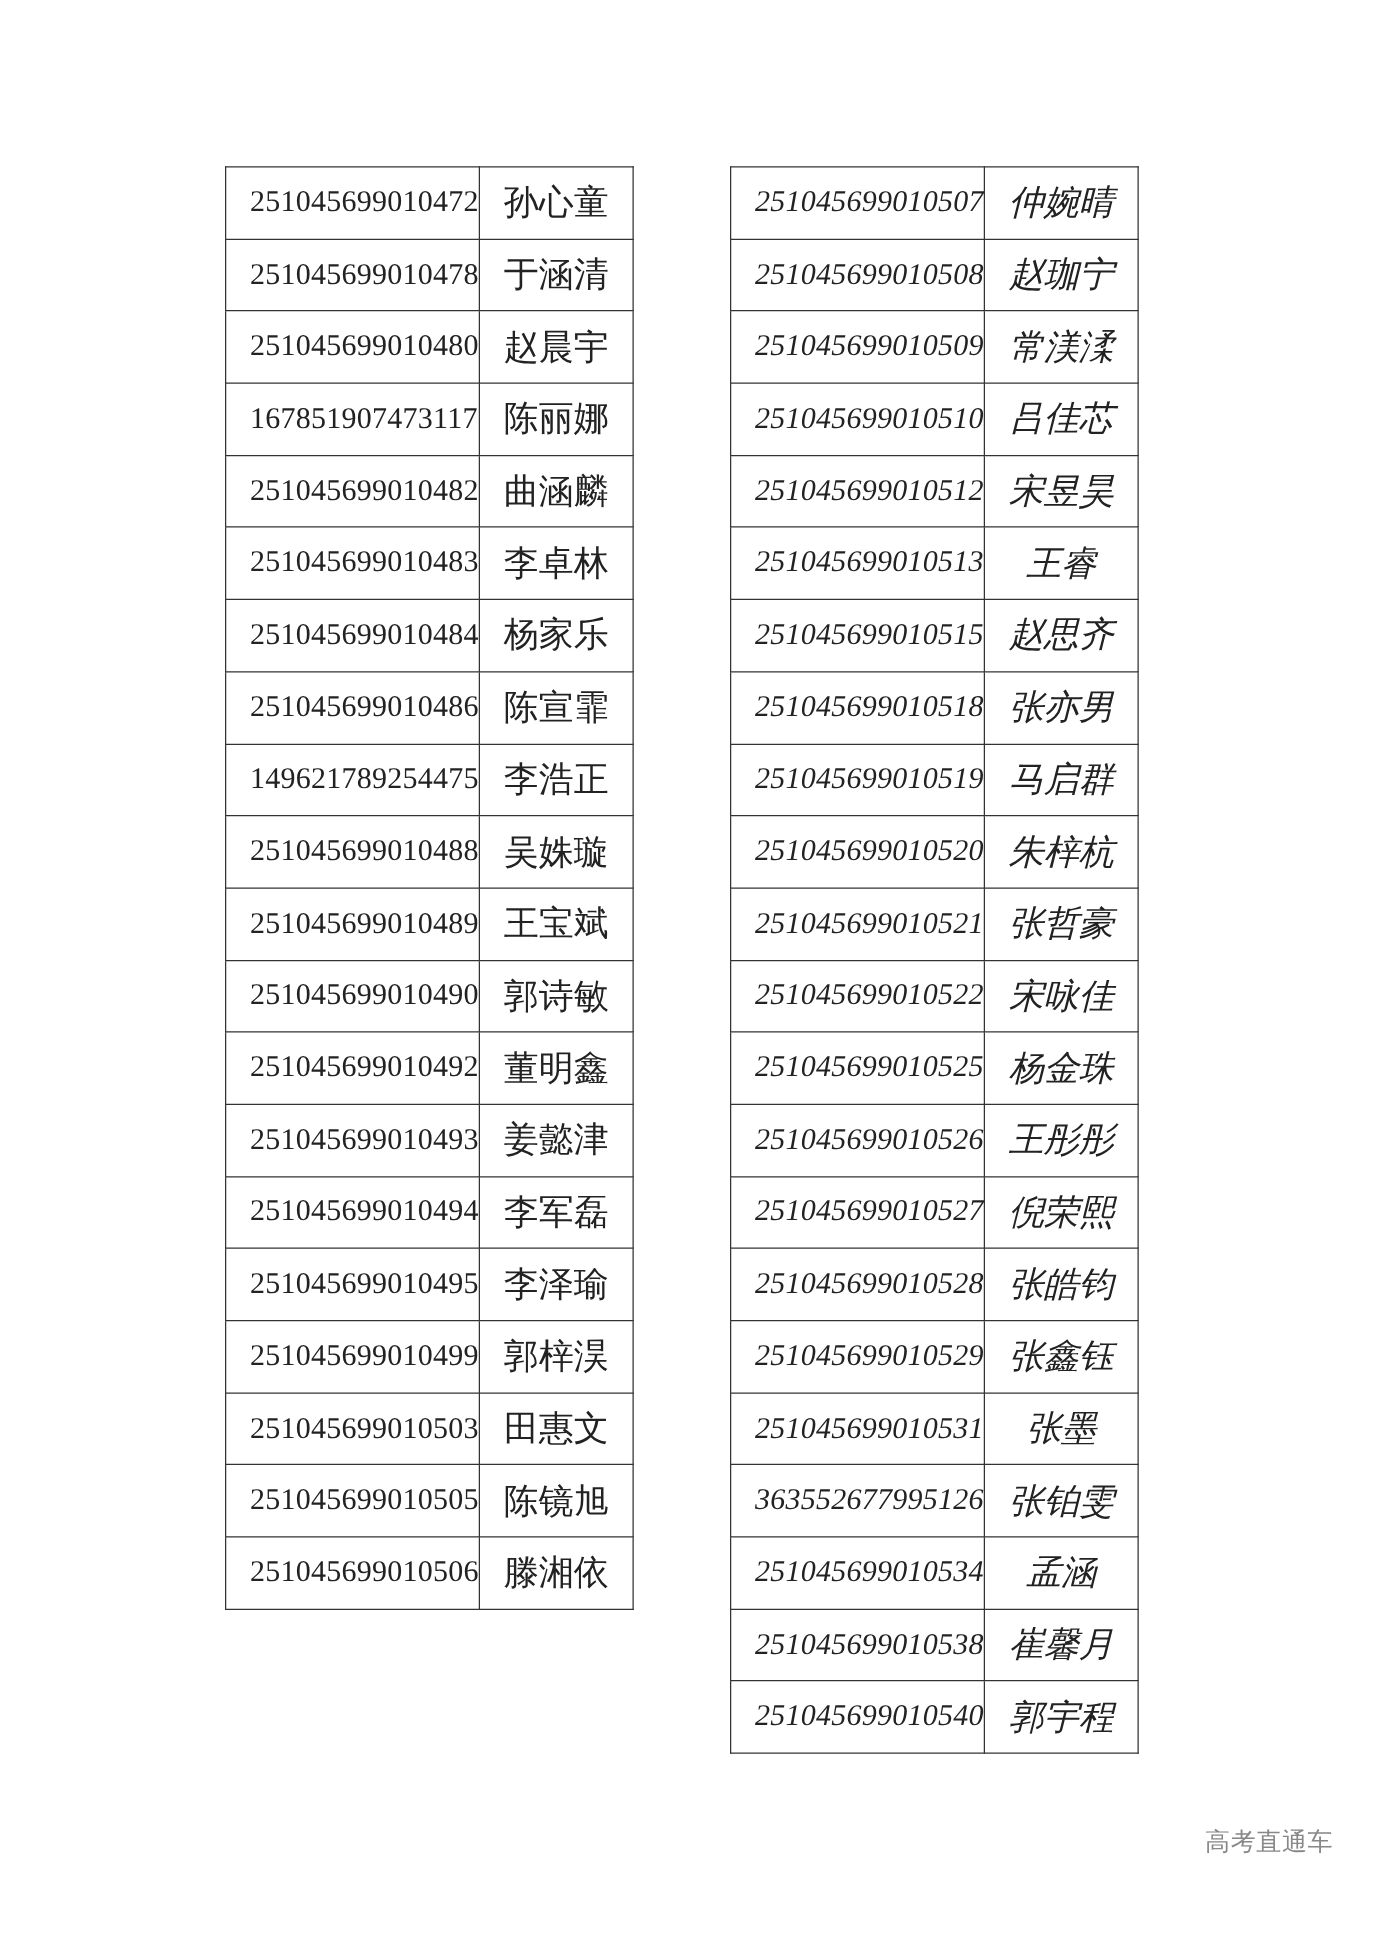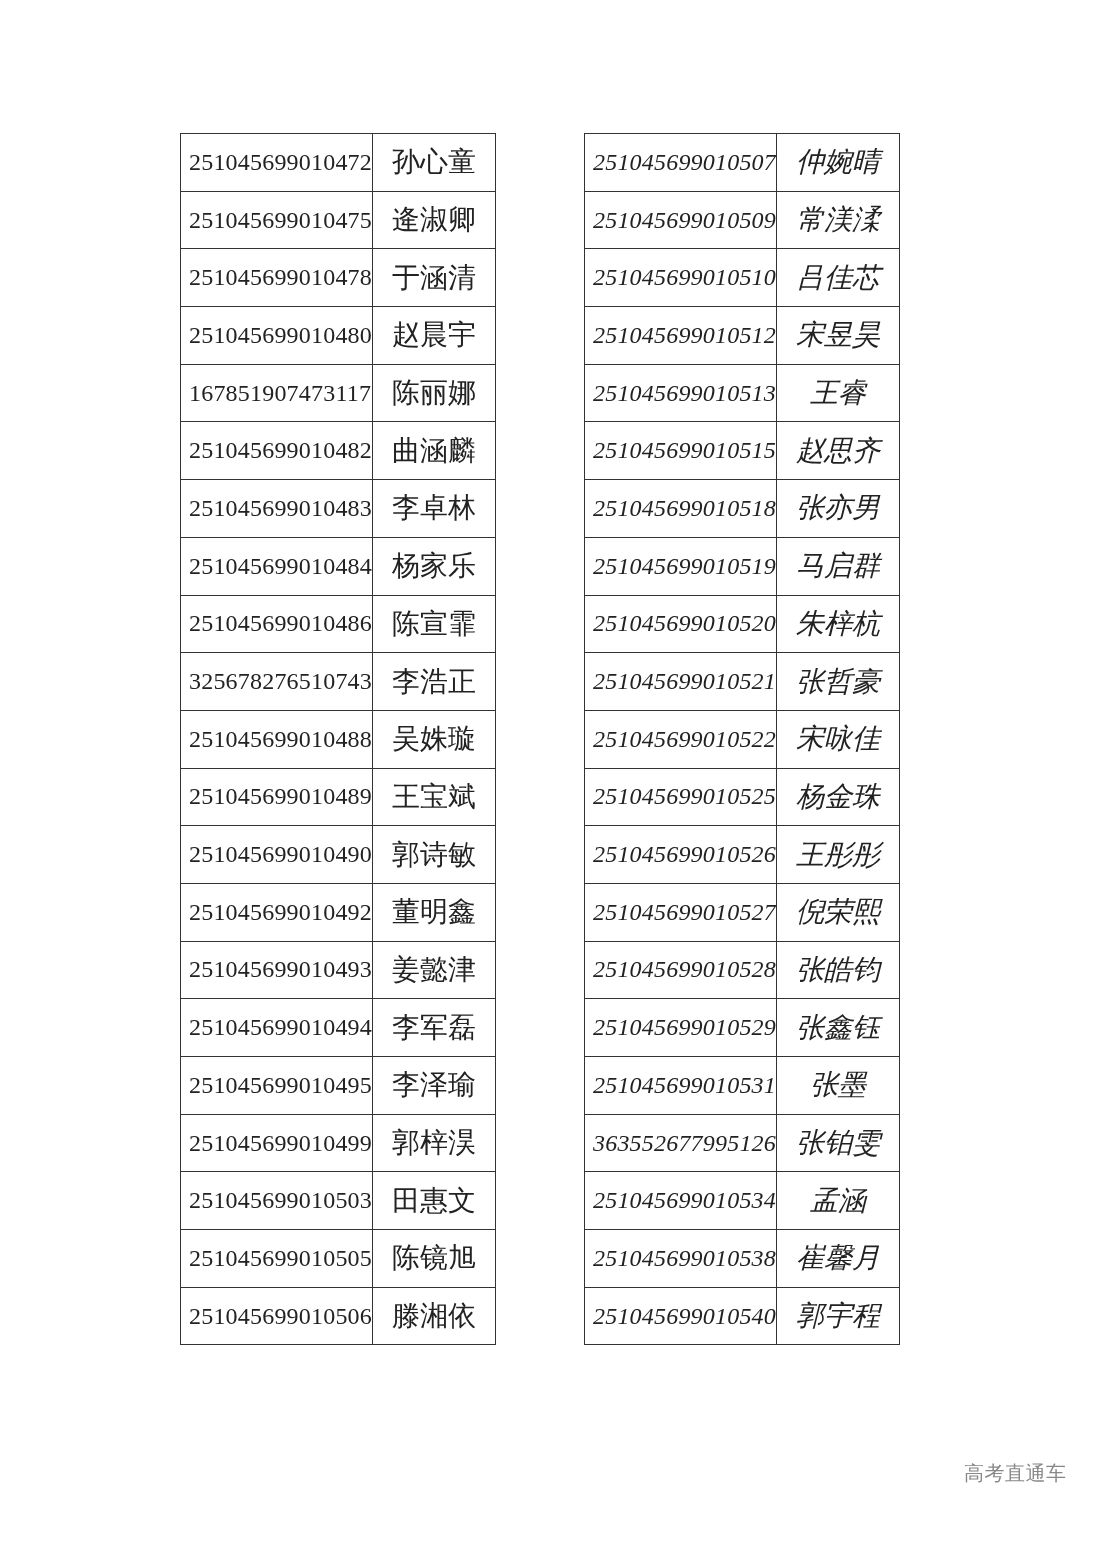--- a/index.html
+++ b/index.html
@@ -16,21 +16,21 @@
   .tbl td {
     border: 1.3px solid #333;
     height: 57.7px;
     padding: 0;
     box-sizing: border-box;
   }
   .tbl td.id {
     width: 185px;
     font-size: 24px;
     text-align: left;
-    padding-left: 8px;
+    padding-left: 19px;
     letter-spacing: 0.2px;
     margin-left: 44px;
   }
   .tbl td.name {
     width: 123px;
     font-size: 28px;
     text-align: center;
     font-family: "DejaVu Serif", "Liberation Serif", serif;
   }
   .watermark {
@@ -46,24 +46,20 @@
 </head>
 <body>
 
 <table class="tbl left">
   <tbody id="tbody-0">
       <tr>
         <td class="id">251045699010472</td>
         <td class="name">孙心童</td>
       </tr>
       <tr>
-        <td class="id">251045699010475</td>
-        <td class="name">逄淑卿</td>
-      </tr>
-      <tr>
         <td class="id">251045699010478</td>
         <td class="name">于涵清</td>
       </tr>
       <tr>
         <td class="id">251045699010480</td>
         <td class="name">赵晨宇</td>
       </tr>
       <tr>
         <td class="id">167851907473117</td>
         <td class="name">陈丽娜</td>
@@ -78,21 +74,21 @@
       </tr>
       <tr>
         <td class="id">251045699010484</td>
         <td class="name">杨家乐</td>
       </tr>
       <tr>
         <td class="id">251045699010486</td>
         <td class="name">陈宣霏</td>
       </tr>
       <tr>
-        <td class="id">325678276510743</td>
+        <td class="id">149621789254475</td>
         <td class="name">李浩正</td>
       </tr>
       <tr>
         <td class="id">251045699010488</td>
         <td class="name">吴姝璇</td>
       </tr>
       <tr>
         <td class="id">251045699010489</td>
         <td class="name">王宝斌</td>
       </tr>
@@ -135,20 +131,24 @@
     </tbody>
 </table>
 
 <table class="tbl right">
   <tbody id="tbody-1">
       <tr>
         <td class="id">251045699010507</td>
         <td class="name">仲婉晴</td>
       </tr>
       <tr>
+        <td class="id">251045699010508</td>
+        <td class="name">赵珈宁</td>
+      </tr>
+      <tr>
         <td class="id">251045699010509</td>
         <td class="name">常渼渘</td>
       </tr>
       <tr>
         <td class="id">251045699010510</td>
         <td class="name">吕佳芯</td>
       </tr>
       <tr>
         <td class="id">251045699010512</td>
         <td class="name">宋昱昊</td>

